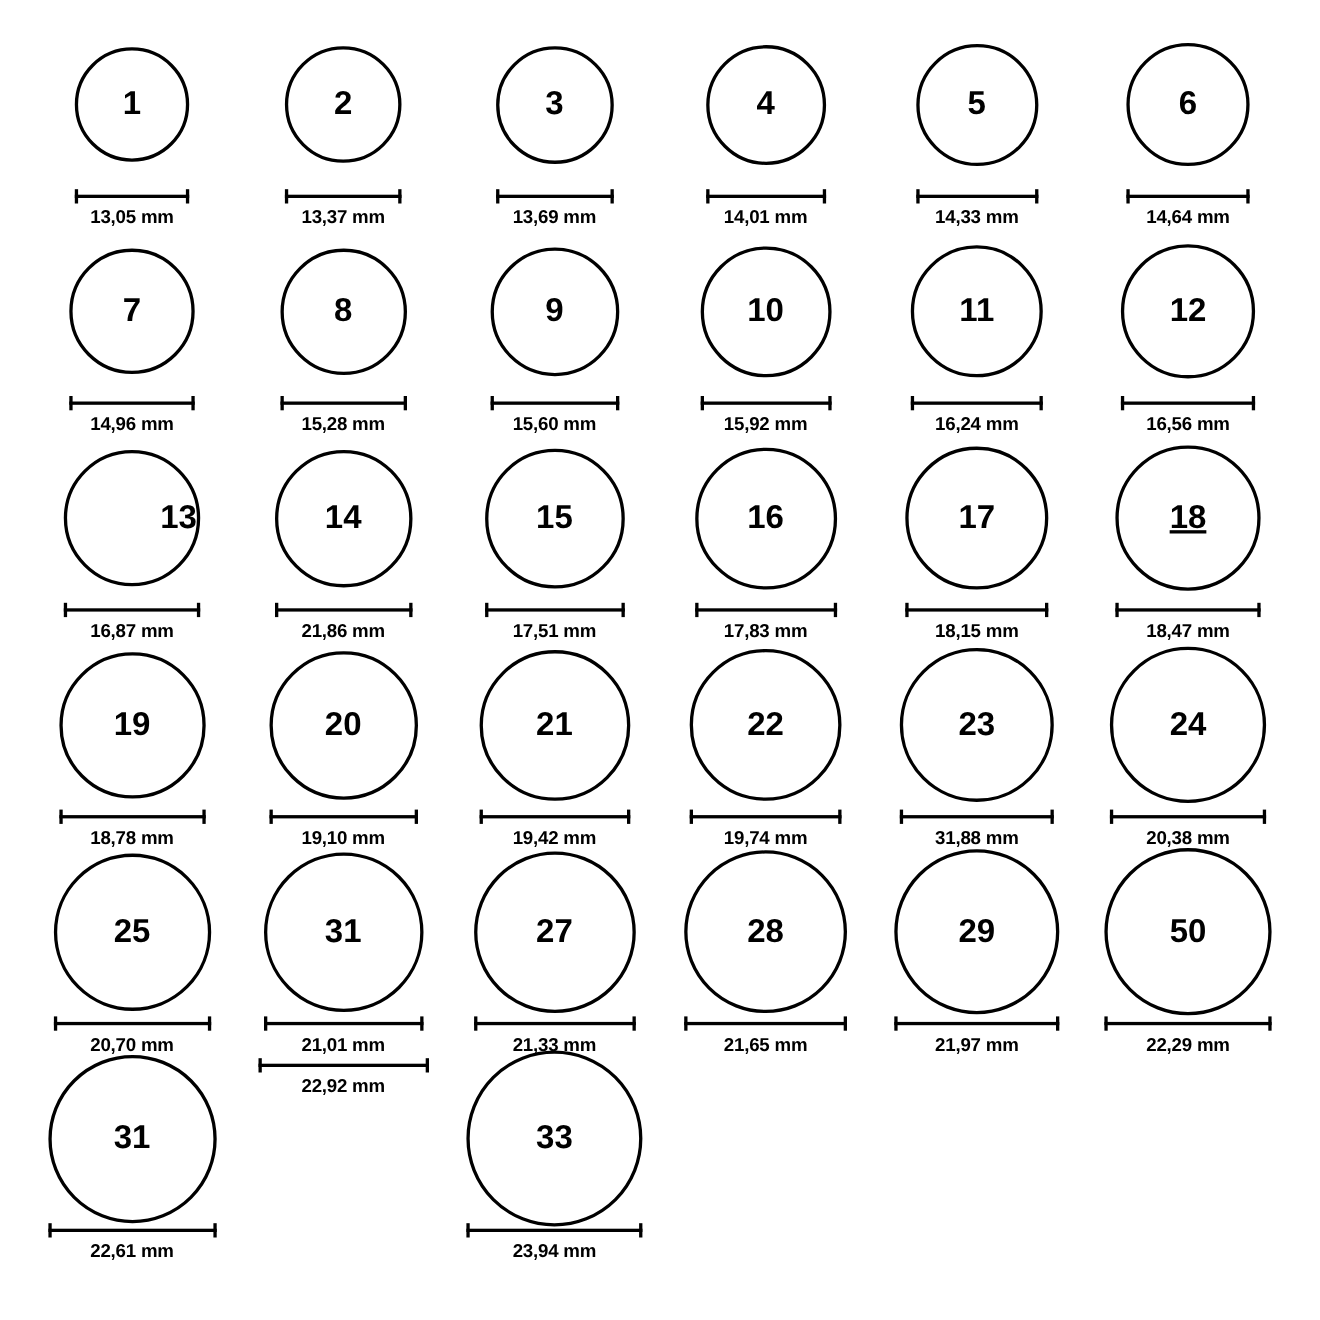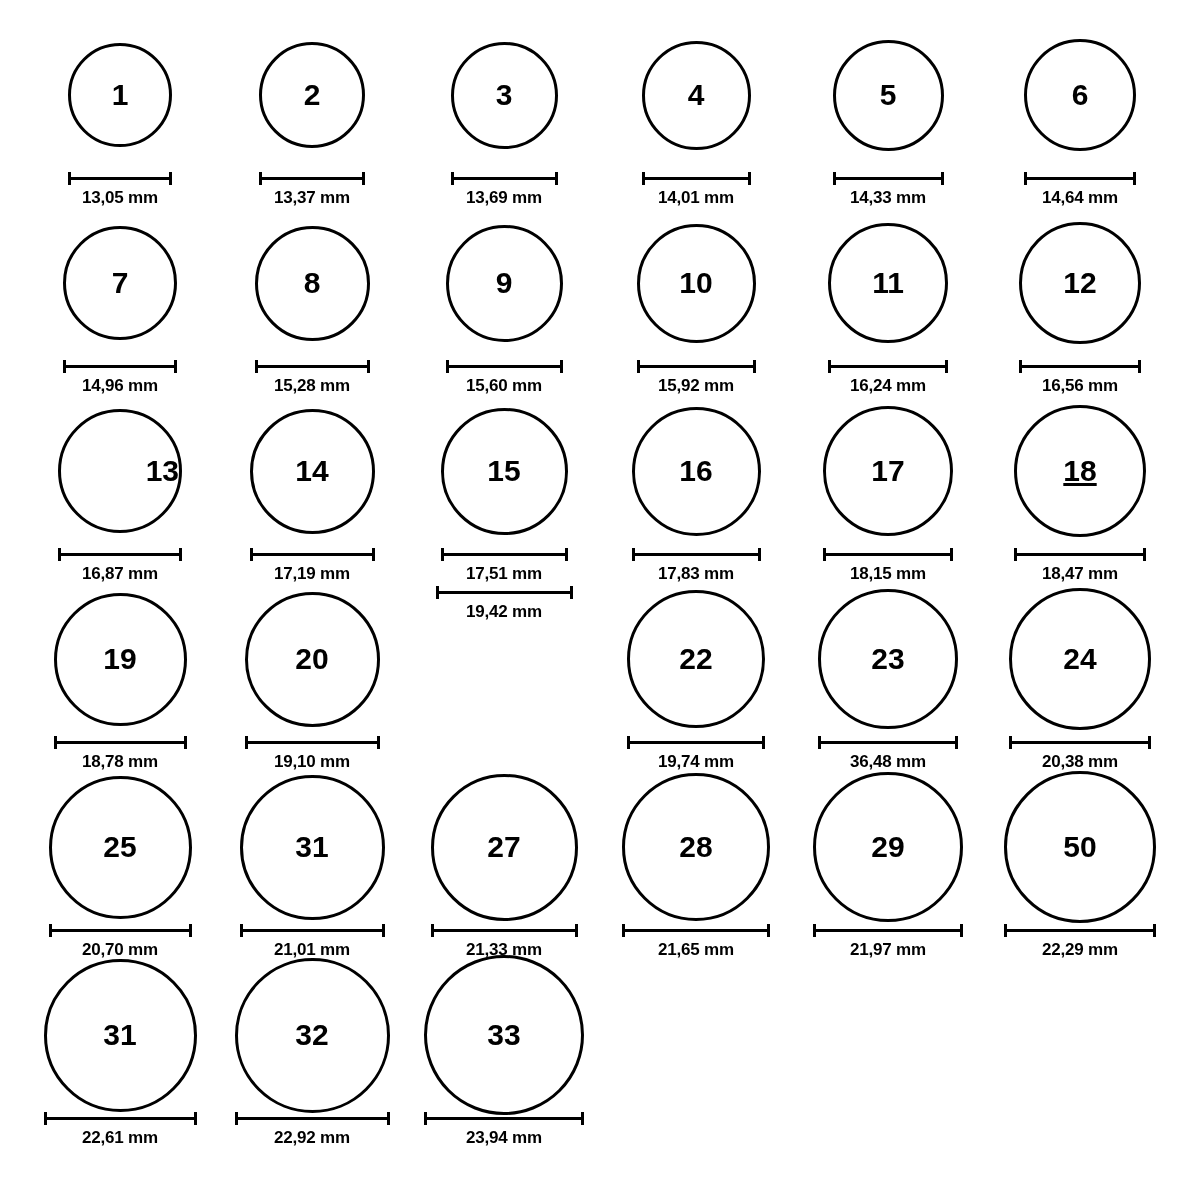--- a/index.html
+++ b/index.html
@@ -270,21 +270,21 @@
         <div class="ring-wrap">
           <div class="ring" style="width: 125px; height: 125px;">
             <span class="ring-label">14</span>
           </div>
         </div>
         <div class="measure" style="width: 125px;">
           <div class="bar"></div>
           <div class="cap left"></div>
           <div class="cap right"></div>
         </div>
-        <div class="mm">17,19 mm</div>
+        <div class="mm">21,86 mm</div>
       </div>
       <div class="cell">
         <div class="ring-wrap">
           <div class="ring" style="width: 127px; height: 127px;">
             <span class="ring-label">15</span>
           </div>
         </div>
         <div class="measure" style="width: 127px;">
           <div class="bar"></div>
           <div class="cap left"></div>
@@ -351,20 +351,25 @@
           </div>
         </div>
         <div class="measure" style="width: 135px;">
           <div class="bar"></div>
           <div class="cap left"></div>
           <div class="cap right"></div>
         </div>
         <div class="mm">19,10 mm</div>
       </div>
       <div class="cell">
+        <div class="ring-wrap">
+          <div class="ring" style="width: 137px; height: 137px;">
+            <span class="ring-label">21</span>
+          </div>
+        </div>
         <div class="measure" style="width: 137px;">
           <div class="bar"></div>
           <div class="cap left"></div>
           <div class="cap right"></div>
         </div>
         <div class="mm">19,42 mm</div>
       </div>
       <div class="cell">
         <div class="ring-wrap">
           <div class="ring" style="width: 138px; height: 138px;">
@@ -382,21 +387,21 @@
         <div class="ring-wrap">
           <div class="ring" style="width: 140px; height: 140px;">
             <span class="ring-label">23</span>
           </div>
         </div>
         <div class="measure" style="width: 140px;">
           <div class="bar"></div>
           <div class="cap left"></div>
           <div class="cap right"></div>
         </div>
-        <div class="mm">36,48 mm</div>
+        <div class="mm">31,88 mm</div>
       </div>
       <div class="cell">
         <div class="ring-wrap">
           <div class="ring" style="width: 142px; height: 142px;">
             <span class="ring-label">24</span>
           </div>
         </div>
         <div class="measure" style="width: 142px;">
           <div class="bar"></div>
           <div class="cap left"></div>
@@ -489,25 +494,20 @@
           </div>
         </div>
         <div class="measure" style="width: 153px;">
           <div class="bar"></div>
           <div class="cap left"></div>
           <div class="cap right"></div>
         </div>
         <div class="mm">22,61 mm</div>
       </div>
       <div class="cell">
-        <div class="ring-wrap">
-          <div class="ring" style="width: 155px; height: 155px;">
-            <span class="ring-label">32</span>
-          </div>
-        </div>
         <div class="measure" style="width: 155px;">
           <div class="bar"></div>
           <div class="cap left"></div>
           <div class="cap right"></div>
         </div>
         <div class="mm">22,92 mm</div>
       </div>
       <div class="cell">
         <div class="ring-wrap">
           <div class="ring" style="width: 160px; height: 160px;">

